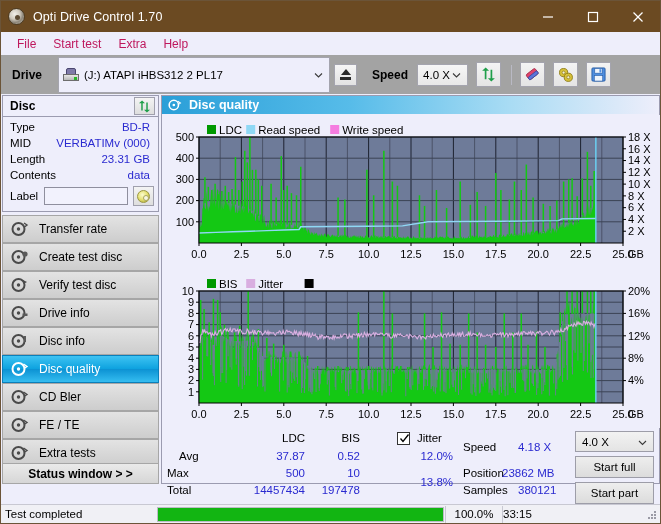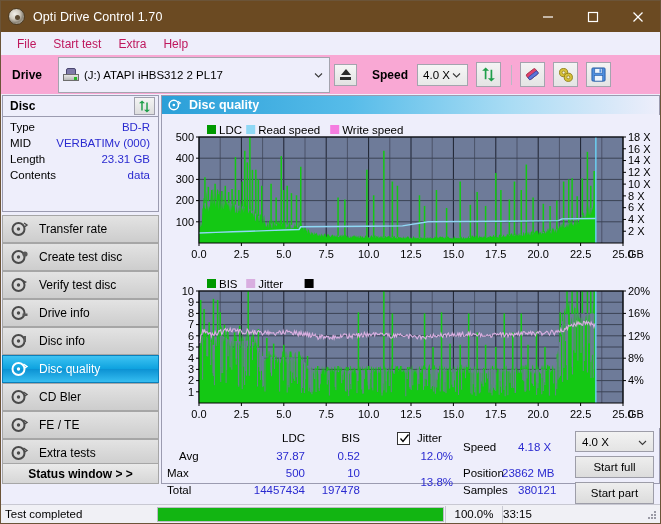--- a/index.html
+++ b/index.html
@@ -50,21 +50,21 @@
     background: #eeeefb;
     display: flex; align-items: center; padding-left: 8px;
   }
   .menu-item {
     font-size: 12px; color: #be185d; padding: 2px 9px 2px 8px;
   }
 
   
   .toolbar {
     position: absolute; left: 0; top: 54px; width: 659px; height: 39px;
-    background: #f9a8d4;
+    background: #a3a3a3;
     display: flex; align-items: center;
   }
   .tb-label { font-size: 12px; font-weight: bold; color: #000; }
   #drive-label { margin-left: 11px; }
   .drive-combo {
     margin-left: 16px; width: 272px; height: 36px;
     background: #eeeefb; border: 1px solid #a4a4ae;
     display: flex; align-items: center; position: relative;
   }
   .drive-ico {
@@ -374,20 +374,27 @@
           <span class="disc-key">MID</span>
           <span class="disc-val">VERBATIMv (000)</span>
         </div>
         <div class="disc-row">
           <span class="disc-key">Length</span>
           <span class="disc-val">23.31 GB</span>
         </div>
         <div class="disc-row">
           <span class="disc-key">Contents</span>
           <span class="disc-val">data</span>
+        </div>
+        <div class="label-row">
+          <span class="disc-key">Label</span>
+          <input class="label-input" type="text" value="" style="">
+          <div class="disc-btn2">
+            <div class="cd-glyph"></div>
+          </div>
         </div>
       </div>
     </div>
 
     <div class="nav-list">
       <div class="nav-btn">
         <svg class="nav-icon" viewBox="0 0 18 16">
           <circle cx="7.5" cy="8" r="6" fill="none" stroke="#4a4a4a" stroke-width="2"></circle>
           <circle cx="7.5" cy="8" r="1.7" fill="#4a4a4a"></circle>
           <path d="M13 2 L16 4 L13.5 6" fill="none" stroke="#4a4a4a" stroke-width="1.4"></path>

